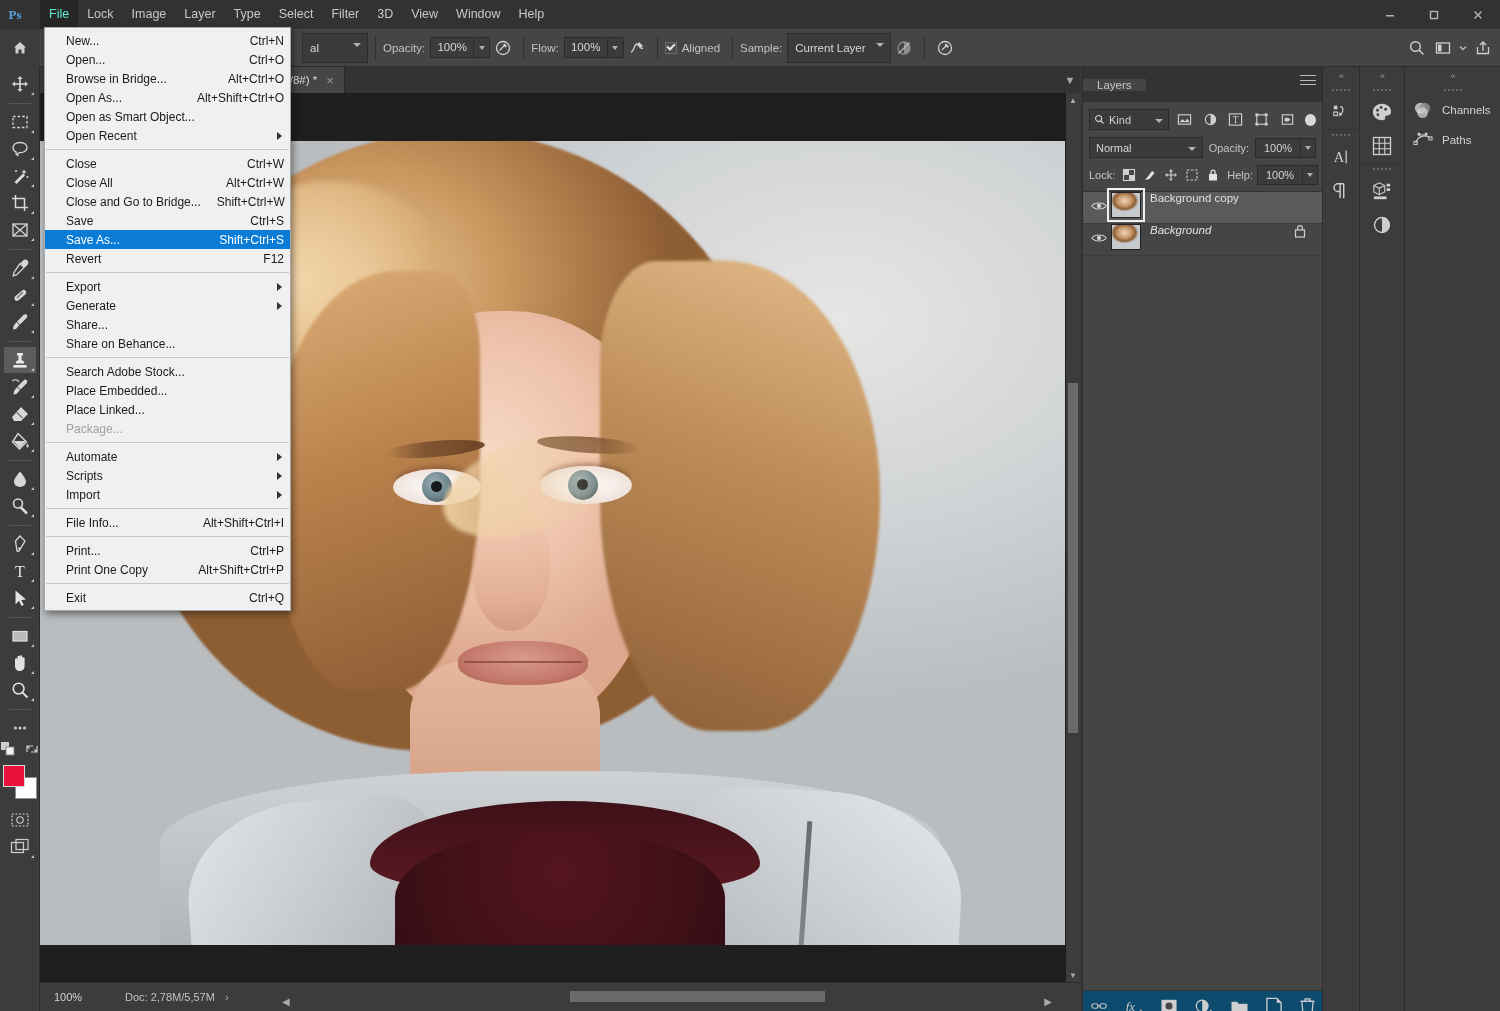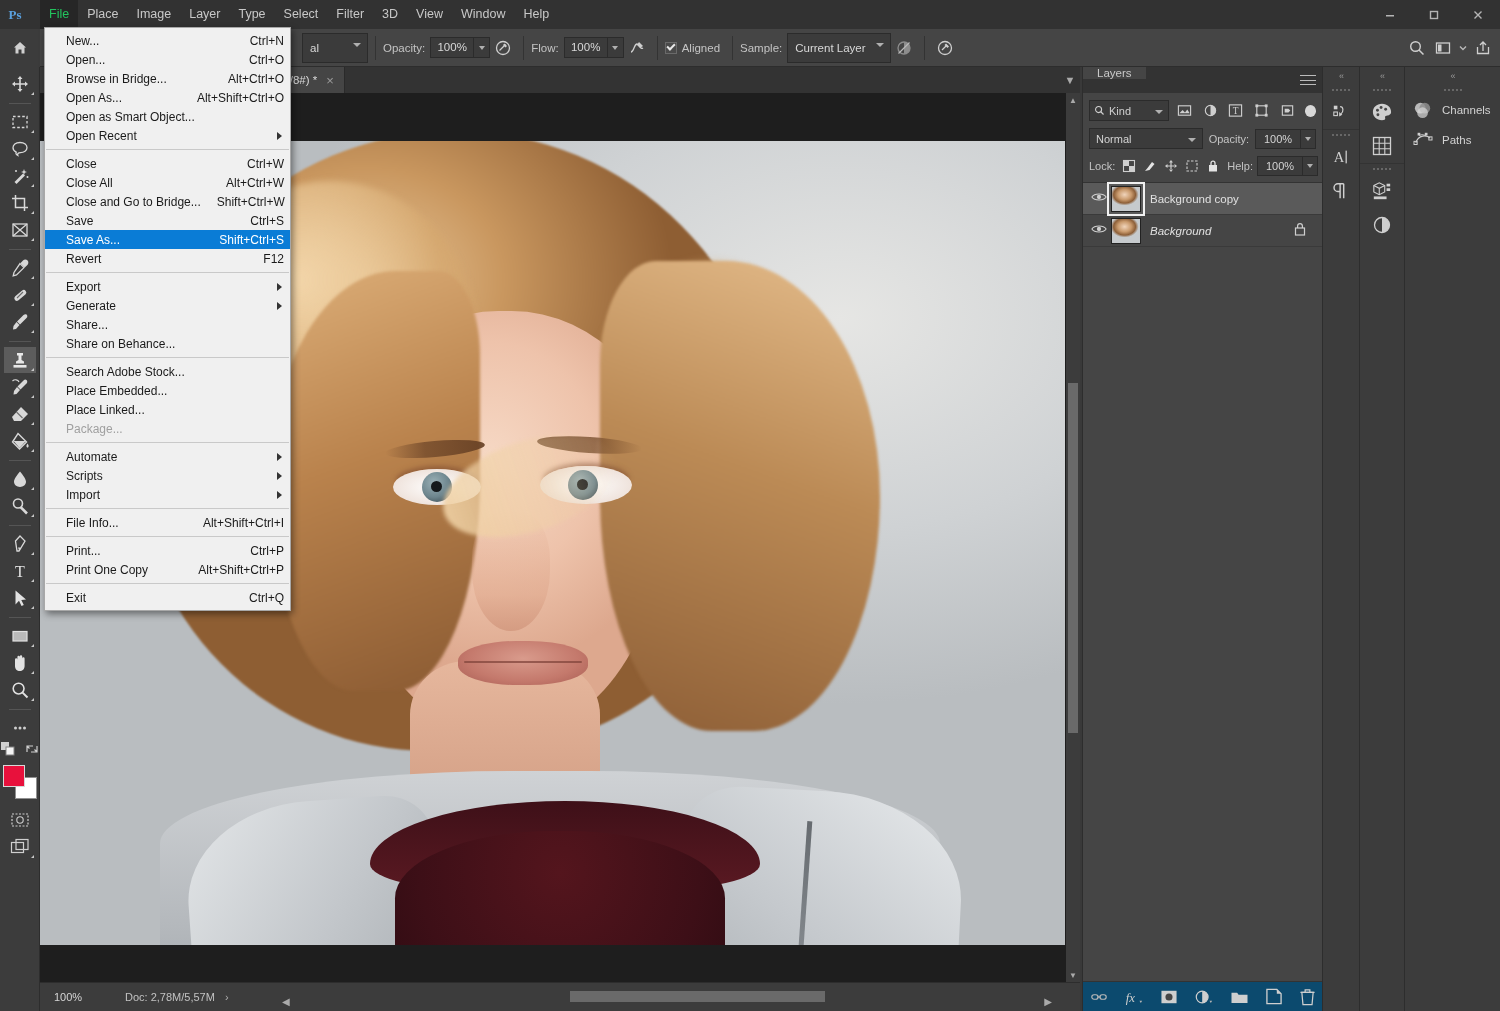--- a/index.html
+++ b/index.html
@@ -23,21 +23,21 @@
   .ps-logo {
     width: 30px; height: 29px; display: flex; align-items: center; justify-content: center;
     color: #5aa0dd; font-weight: bold; font-size: 13px;
     font-family: "Liberation Serif", serif;
   }
   .menubar { display: flex; align-items: center; height: 29px; margin-left: 10px; }
   .menubar .mi {
     padding: 0 9px; height: 29px; line-height: 29px;
     font-size: 12.5px; color: #c8c8c8; cursor: default; white-space: nowrap;
   }
-  .menubar .mi.open { background: #262626; color: #22c55e; }
+  .menubar .mi.open { background: #262626; color: #5eead4; }
   .win-buttons { position: absolute; right: 0; top: 0; height: 29px; display: flex; }
   .win-btn {
     width: 44px; height: 29px; display: flex; align-items: center; justify-content: center;
     color: #b5b5b5;
   }
   .win-btn svg { display: block; }
 
   
   .optionsbar {
     position: absolute; left: 0; top: 29px; width: 1500px; height: 38px;
@@ -316,21 +316,21 @@
   .hscroll-arr-l, .hscroll-arr-r {
     position: absolute; top: 7px; color: #aaa; font-size: 10px;
   }
 
   
   .panel-col {
     position: absolute; left: 1082px; top: 67px; width: 240px; height: 944px;
     background: #3c3c3c; border-left: 1px solid #2d2d2d;
   }
   .panel-tabs {
-    height: 26px; background: #333333; display: flex; align-items: flex-start; position: relative;
+    height: 35px; background: #333333; display: flex; align-items: center; position: relative;
   }
   .panel-tab {
     padding: 0 14px; display: flex; align-items: center; font-size: 11.5px; color: #c9c9c9;
     background: #454545;
   }
   .panel-menu-btn {
     position: absolute; right: 6px; top: 6px; width: 16px; height: 14px;
     display: flex; flex-direction: column; justify-content: space-between; padding: 2px 0;
   }
   .panel-menu-btn span { display: block; height: 1px; background: #bbb; }
@@ -384,21 +384,21 @@
   }
   .lock-row {
     display: flex; align-items: center; gap: 7px; padding: 2px 6px 6px 6px;
     border-bottom: 1px solid #333;
   }
   .lock-ic {
     width: 17px; height: 17px; display: flex; align-items: center; justify-content: center;
     color: #d2d2d2;
   }
   .layer-row {
-    display: flex; align-items: center; height: 32px; position: relative;
+    display: flex; height: 32px; position: relative;
     border-bottom: 1px solid #3a3a3a; padding-left: 4px;
   }
   .layer-row.selected { background: #5a5a5a; }
   .eye-cell { width: 24px; display: flex; align-items: center; justify-content: center; }
   .layer-thumb {
     width: 30px; height: 26px; background: #ddd; position: relative; overflow: hidden;
     border: 1px solid #222; margin-right: 9px;
   }
   .layer-thumb .tmini { position: absolute; inset: 0; }
   .thumb-sel-box { outline: 2px solid #f0f0f0; outline-offset: 2px; }
@@ -459,21 +459,21 @@
   }
   .fm-sep { height: 1px; background: #c9c9c9; margin: 4px 1px; }
 </style>
 </head>
 <body>
 
 <div class="titlebar">
   <div class="ps-logo">Ps</div>
   <div class="menubar" id="menubar">
       <div class="mi open">File</div>
-      <div class="mi">Place</div>
+      <div class="mi">Lock</div>
       <div class="mi">Image</div>
       <div class="mi">Layer</div>
       <div class="mi">Type</div>
       <div class="mi">Select</div>
       <div class="mi">Filter</div>
       <div class="mi">3D</div>
       <div class="mi">View</div>
       <div class="mi">Window</div>
       <div class="mi">Help</div>
     </div>

